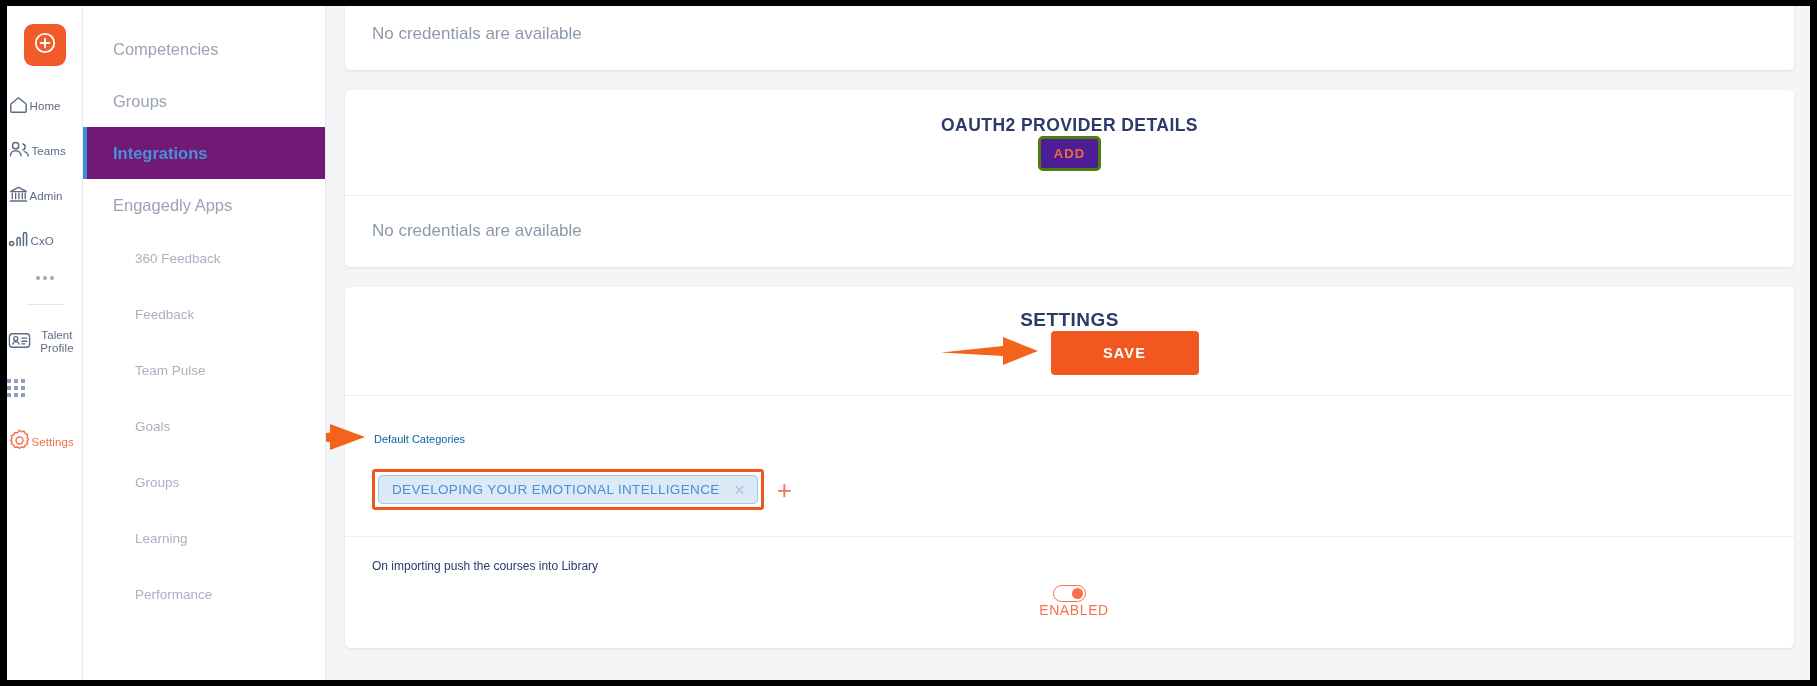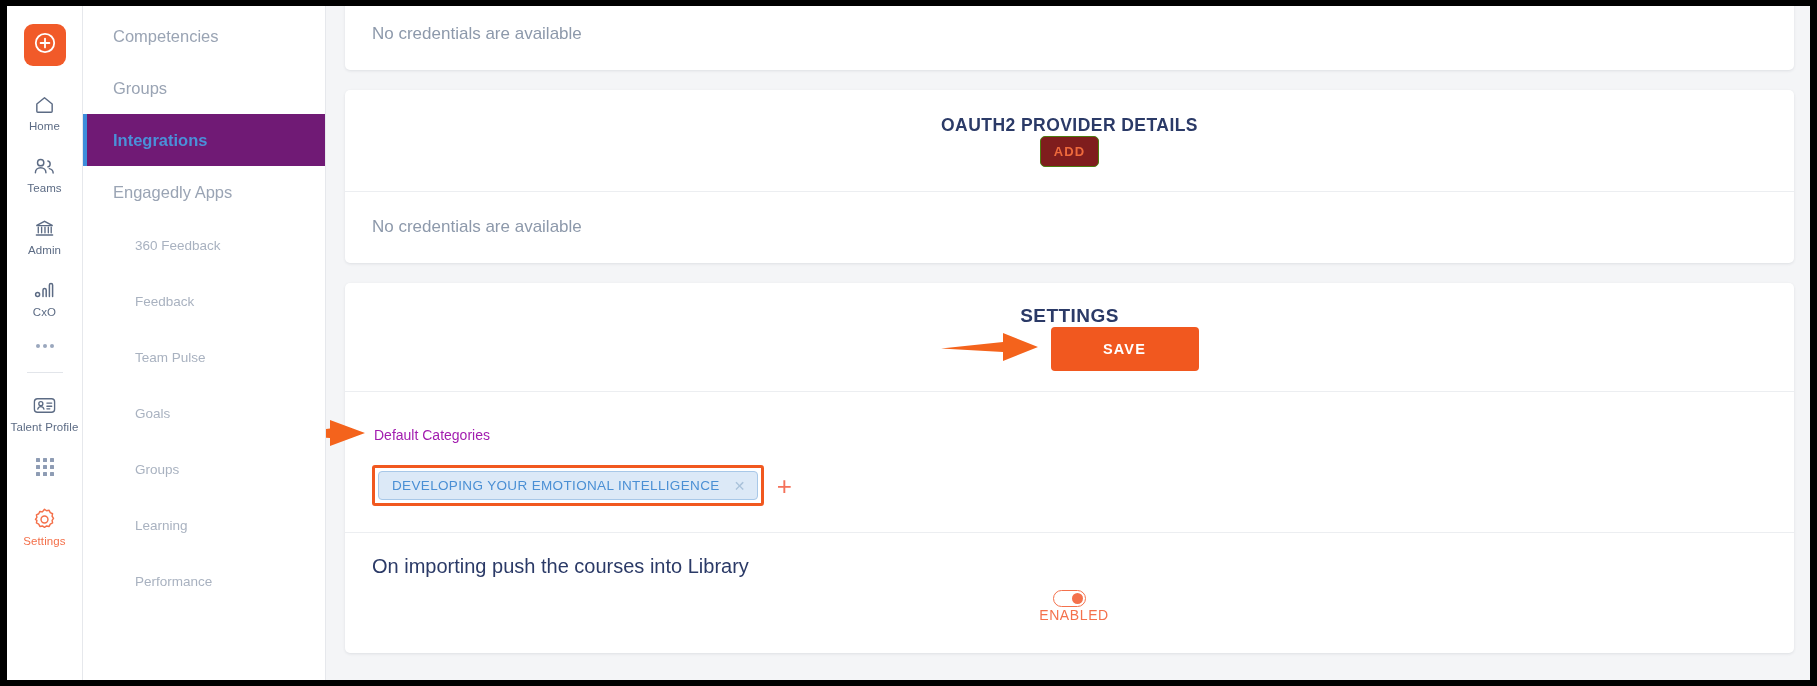--- a/index.html
+++ b/index.html
@@ -43,21 +43,21 @@
     background: #f15a29;
     display: flex;
     align-items: center;
     justify-content: center;
     margin-bottom: 26px;
   }
 
   .rail-item {
     width: 76px;
     display: flex;
-    flex-direction: column;
+    flex-direction: row;
     align-items: center;
     margin-bottom: 21px;
     text-decoration: none;
     cursor: pointer;
   }
   .rail-icon {
     height: 24px;
     display: flex;
     align-items: center;
     justify-content: center;
@@ -91,21 +91,21 @@
   .grid9 { display: grid; grid-template-columns: repeat(3,4px); gap: 3px; }
   .grid9 i { width: 4px; height: 4px; background: #8e9cb4; display: block; border-radius:.5px;}
 
   
   #subnav {
     width: 243px;
     min-width: 243px;
     height: 100%;
     background: #ffffff;
     border-right: 1px solid #e6e8ec;
-    padding-top: 4px;
+    padding-top: 17px;
   }
   .nav-row {
     display: block;
     padding: 15px 0 15px 26px;
     font-size: 16.5px;
     color: #9aa4b4;
     cursor: pointer;
     border-left: 4px solid transparent;
     line-height: 22px;
   }
@@ -156,22 +156,22 @@
   }
   .card-title {
     font-size: 19px;
     color: #2b3a67;
     letter-spacing: .45px;
     font-weight: 600;
   }
   .card-title.small { font-size: 17.5px; }
 
   .btn-add {
-    border: 1px solid #4d7c0f;
-    background: #7f1d1d;
+    border: 3px solid #4d7c0f;
+    background: #4c1d95;
     color: #ee6a3c;
     font-size: 13px;
     letter-spacing: 1.1px;
     font-weight: 600;
     border-radius: 5px;
     padding: 7px 13px;
     cursor: pointer;
     font-family: inherit;
   }
 
@@ -191,22 +191,22 @@
 
   .head-right { display: flex; align-items: center; }
 
   
   .arrow {
     display: block;
     flex: none;
   }
 
   .field-label {
-    font-size: 14px;
-    color: #a21caf;
+    font-size: 11px;
+    color: #0369a1;
     display: block;
   }
 
   .chip-hl {
     border: 3px solid #f1581f;
     border-radius: 3px;
     padding: 3px;
     display: inline-block;
     background: #fff;
   }
@@ -234,21 +234,21 @@
     font-size: 26px;
     line-height: 20px;
     font-weight: 300;
     margin-left: 13px;
     cursor: pointer;
   }
 
   .divider { height: 1px; background: #eceef1; }
 
   .toggle-label {
-    font-size: 20px;
+    font-size: 12px;
     color: #2b3a67;
   }
   .toggle-wrap { display: flex; align-items: center; margin-top: 12px; cursor: pointer; flex-direction: column; }
   .toggle {
     width: 33px; height: 17px;
     border-radius: 9px;
     border: 1.5px solid #f4714c;
     background: #fff;
     position: relative;
     flex: none;

